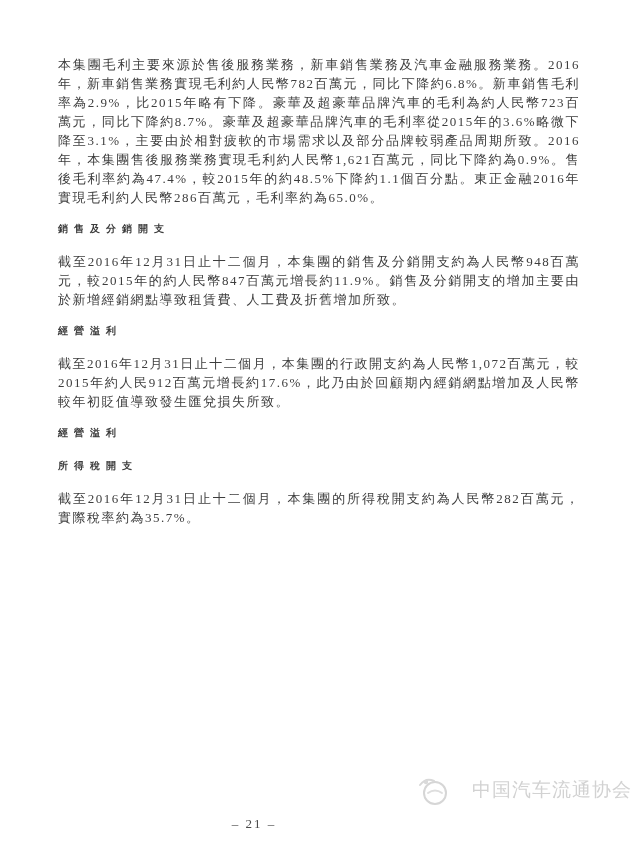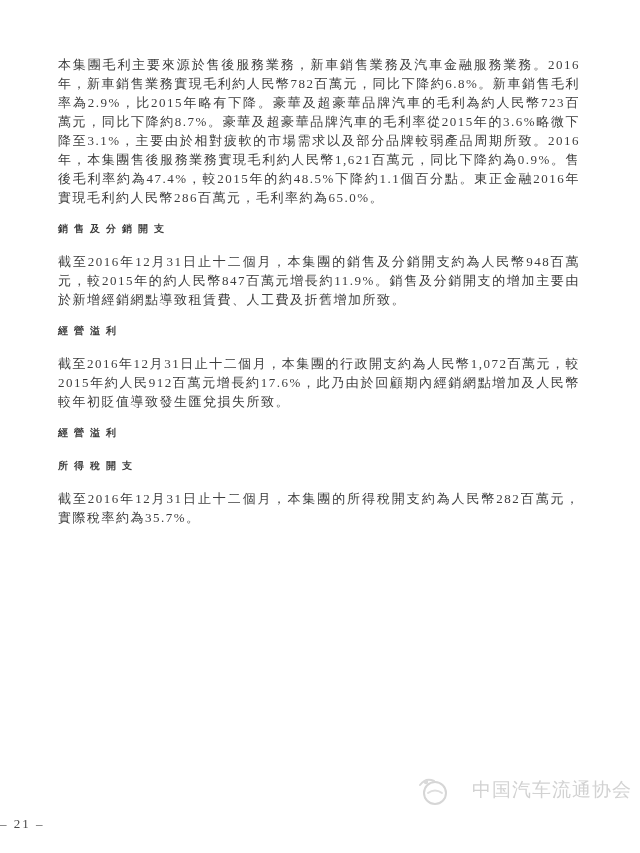--- a/index.html
+++ b/index.html
@@ -37,20 +37,21 @@
     line-height: 19px;
     letter-spacing: 6px;
     color: var(--text, #3d3d3d);
     margin: 2px 0 14px 0;
   }
   .page-number {
     position: absolute;
     left: 0;
     top: 816px;
     width: 508px;
+    text-align: center;
     font-size: 13px;
     letter-spacing: 2px;
     color: #4a4a4a;
   }
   .watermark {
     position: absolute;
     right: 8px;
     top: 773px;
     display: flex;
     align-items: center;

